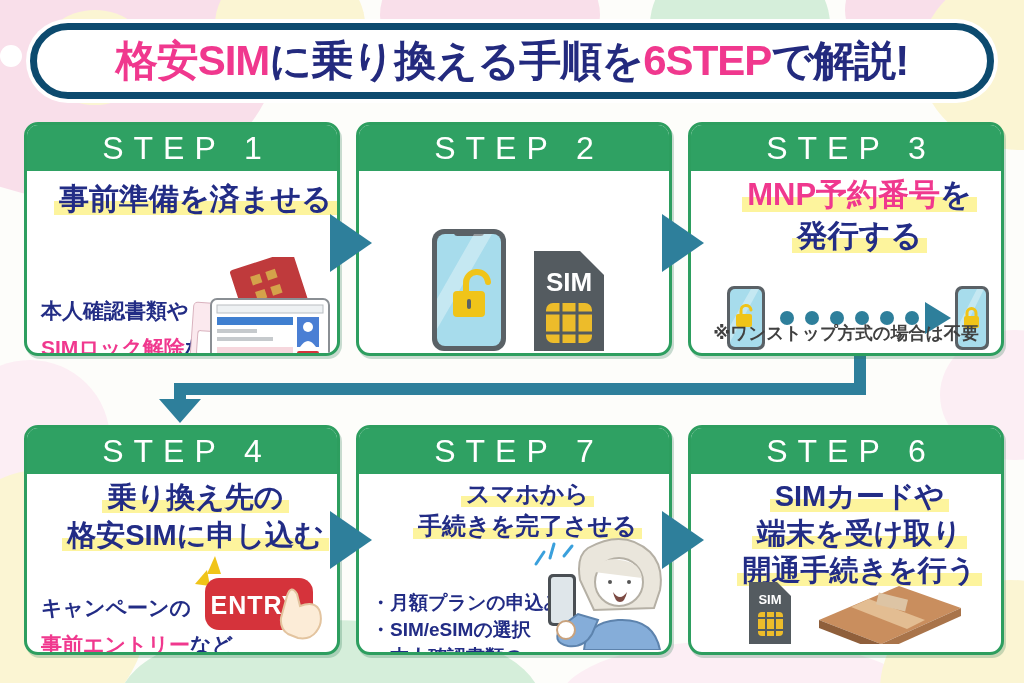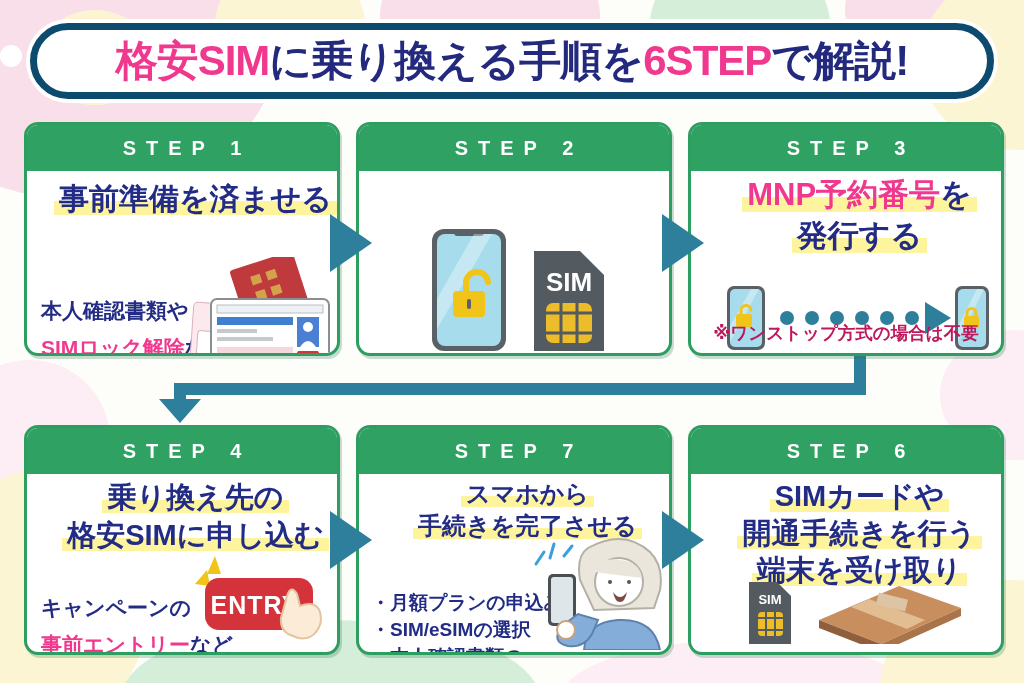--- a/index.html
+++ b/index.html
@@ -35,31 +35,31 @@
     border:3px solid #2d9e5f; border-radius:14px;
     box-shadow:2px 3px 0 rgba(40,120,80,.25);
     z-index:2; overflow:hidden;
   }
   .row1 { top:122px; height:234px; }
   .row2 { top:425px; height:230px; }
   .col1 { left:24px; } .col2 { left:356px; } .col3 { left:688px; }
   .card-header {
     height:46px; background:#2fa163; color:#ffffff;
     display:flex; align-items:center; justify-content:center;
-    font-size:20px; font-weight:bold; letter-spacing:10px; padding-left:10px;
+    font-size:32px; font-weight:normal; letter-spacing:10px; padding-left:10px;
   }
   .card-body { position:relative; height:calc(100% - 46px); }
   .card-title {
     text-align:center; color:#222c85; font-weight:800;
     font-size:30px; line-height:1.32; padding-top:8px; white-space:nowrap;padding-left:27px;
   }
   .hl { background:linear-gradient(to top,#fdf49d 42%,transparent 42%); padding:0 5px; }
   .p-pink { color:#f0388e; }
   .body-text { position:absolute; color:#222c85; font-size:21px; line-height:1.75; white-space:nowrap; }
-  .note { position:absolute; bottom:8px; width:100%; text-align:center; color:#be185d; font-size:17.5px; white-space:nowrap; }
+  .note { position:absolute; bottom:8px; width:100%; text-align:center; color:#404040; font-size:17.5px; white-space:nowrap; }
   .bullets { position:absolute; left:12px; top:116px; color:#222c85; font-size:19px; line-height:1.42; white-space:nowrap; }
 
   
   .arrow-right {
     position:absolute; width:0; height:0; z-index:5;
     border-left:42px solid #2e7f9b;
     border-top:29px solid transparent;
     border-bottom:29px solid transparent;
   }
   .connector { position:absolute; left:0; top:0; z-index:1; }
@@ -244,22 +244,22 @@
       <circle cx="44" cy="100" r="9" fill="#ffffff" stroke="#c9a27d" stroke-width="2"></circle>
     </svg>
   </div>
 </div>
 
 <div class="card row2 col3">
   <div class="card-header">STEP 6</div>
   <div class="card-body">
     <div class="card-title" style="font-size:29px; padding-top:4px; line-height:1.28;">
       <div><span class="hl">SIMカードや</span></div>
+      <div><span class="hl">端末を受け取り</span></div>
       <div><span class="hl">開通手続きを行う</span></div>
-      <div><span class="hl">端末を受け取り</span></div>
     </div>
     <svg style="position:absolute; left:48px; bottom:8px;" width="230" height="62" viewBox="0 0 230 62">
       <g>
         <polygon points="10,0 38,0 52,14 52,62 10,62" fill="#545b60"></polygon>
         <text x="31" y="22" font-size="13" font-weight="bold" fill="#ffffff" text-anchor="middle">SIM</text>
         <rect x="19" y="30" width="25" height="24" rx="4" fill="#edbc2a"></rect>
         <path d="M27 30 v6 h-8 M36 30 v6 h8 M27 54 v-6 h-8 M36 54 v-6 h8 M27 36 h9 v12 h-9 z" fill="none" stroke="#545b60" stroke-width="2"></path>
       </g>
       <g>
         <polygon points="80,38 160,4 222,26 142,62" fill="#c98e5e"></polygon>

